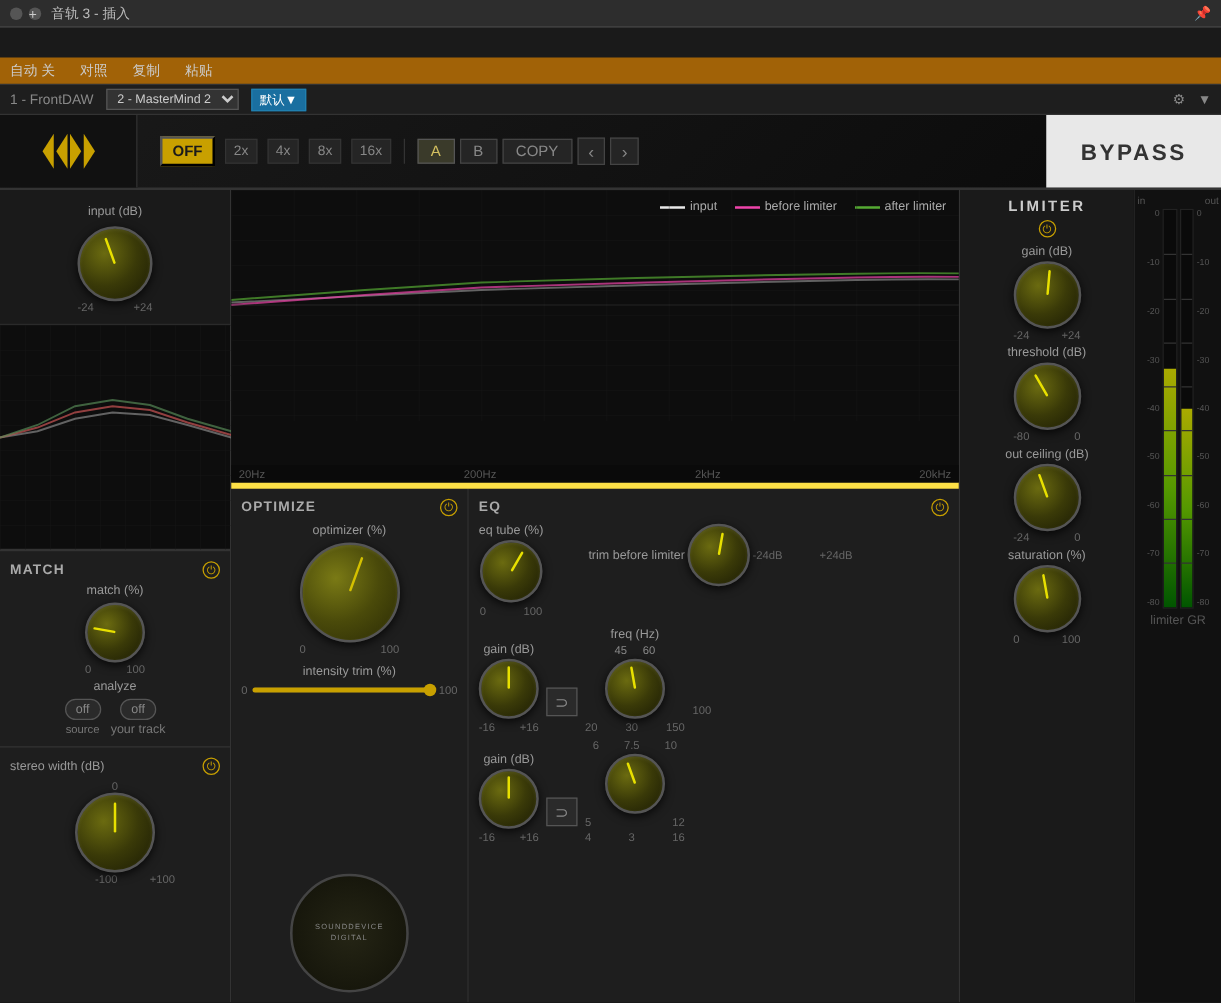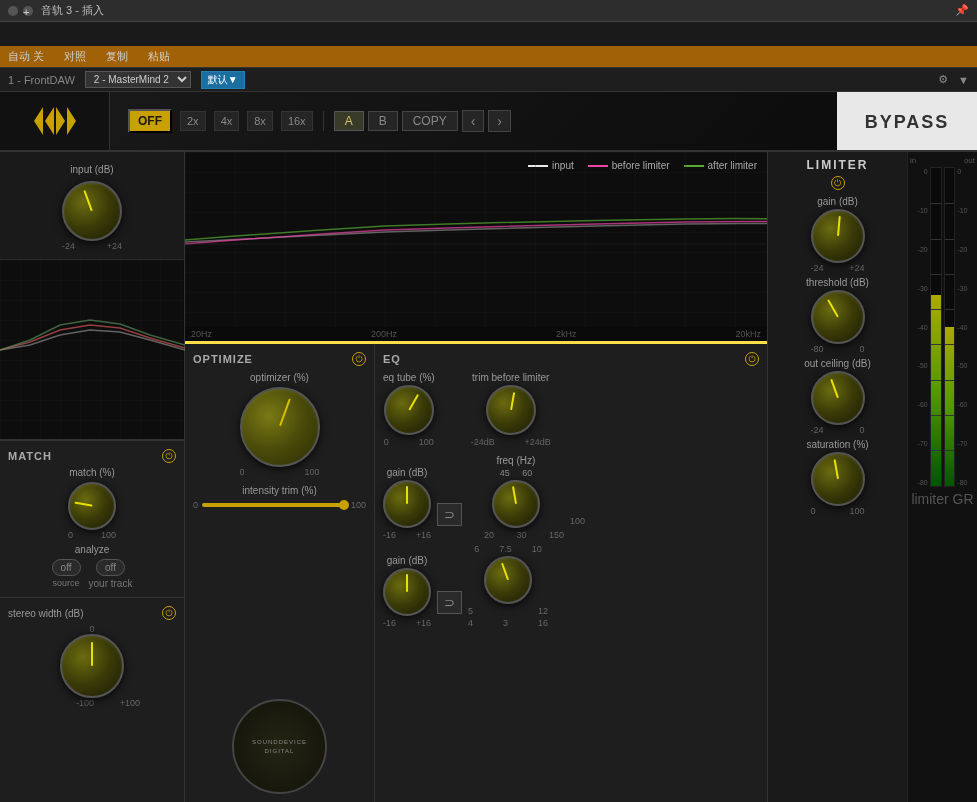--- a/index.html
+++ b/index.html
@@ -372,21 +372,21 @@
         </div>
         <div style="display:flex;justify-content:space-between;width:64px;margin-left:32px;">
           <span style="font-size:9px;color:#666;">-100</span>
           <span style="font-size:9px;color:#666;">+100</span>
         </div>
       </div>
     </div>
 
     <div style="flex:1;display:flex;flex-direction:column;">
 
-      <div style="height:192px;background:#0d0d0d;position:relative;border-bottom:3px solid #fde047;">
+      <div style="height:239px;background:#0d0d0d;position:relative;border-bottom:5px solid #fde047;">
 
         <div style="position:absolute;top:8px;right:10px;display:flex;gap:14px;font-size:10px;">
           <div style="display:flex;align-items:center;gap:4px;">
             <div style="width:20px;height:2px;background:#e8e8e8;"></div>
             <span style="color:#aaa;">input</span>
           </div>
           <div style="display:flex;align-items:center;gap:4px;">
             <div style="width:20px;height:2px;background:#ee44aa;"></div>
             <span style="color:#aaa;">before limiter</span>
           </div>
@@ -467,21 +467,21 @@
               <span style="color:#999;font-size:10px;">eq tube (%)</span>
               <div class="knob knob-small" style="width:50px;height:50px;">
                 <div class="knob-indicator" style="transform:translateX(-50%) rotate(30deg);"></div>
               </div>
               <div style="display:flex;justify-content:space-between;width:50px;">
                 <span style="font-size:9px;color:#666;">0</span>
                 <span style="font-size:9px;color:#666;">100</span>
               </div>
             </div>
 
-            <div style="display:flex;flex-direction:column;align-items:center;gap:2px;margin-left:20px;">
+            <div style="display:flex;flex-direction:row;align-items:center;gap:2px;margin-left:20px;">
               <span style="color:#999;font-size:10px;">trim before limiter</span>
               <div class="knob knob-small" style="width:50px;height:50px;">
                 <div class="knob-indicator" style="transform:translateX(-50%) rotate(10deg);"></div>
               </div>
               <div style="display:flex;justify-content:space-between;width:80px;">
                 <span style="font-size:9px;color:#666;">-24dB</span>
                 <span style="font-size:9px;color:#666;">+24dB</span>
               </div>
             </div>
           </div>
@@ -507,21 +507,21 @@
 
                 <div style="color:#888;font-size:9px;text-align:center;margin-bottom:2px;">
                   <span>45</span>
                   &nbsp;&nbsp;&nbsp;
                   <span>60</span>
                 </div>
                 <div class="knob" style="width:48px;height:48px;margin:0 auto;">
                   <div class="knob-indicator" style="transform:translateX(-50%) rotate(-10deg);"></div>
                 </div>
               </div>
-              <div style="display:flex;justify-content:space-between;width:80px;margin-left:16px;">
+              <div style="display:flex;justify-content:space-between;width:80px;">
                 <span style="font-size:9px;color:#666;">20</span>
                 <span style="font-size:9px;color:#666;">30</span>
                 <span style="font-size:9px;color:#666;">150</span>
               </div>
             </div>
 
             <div style="margin-bottom:14px;color:#888;font-size:11px;cursor:pointer;">
               <div style="font-size:9px;color:#666;">100</div>
             </div>
           </div>
@@ -663,17 +663,17 @@
           <span>-20</span>
           <span>-30</span>
           <span>-40</span>
           <span>-50</span>
           <span>-60</span>
           <span>-70</span>
           <span>-80</span>
         </div>
       </div>
 
-      <span style="color:#555;font-size:14px;margin-top:4px;text-align:right;">limiter GR</span>
+      <span style="color:#555;font-size:10px;margin-top:4px;text-align:right;">limiter GR</span>
     </div>
 
   </div>
 </div>
 
 </body></html>

